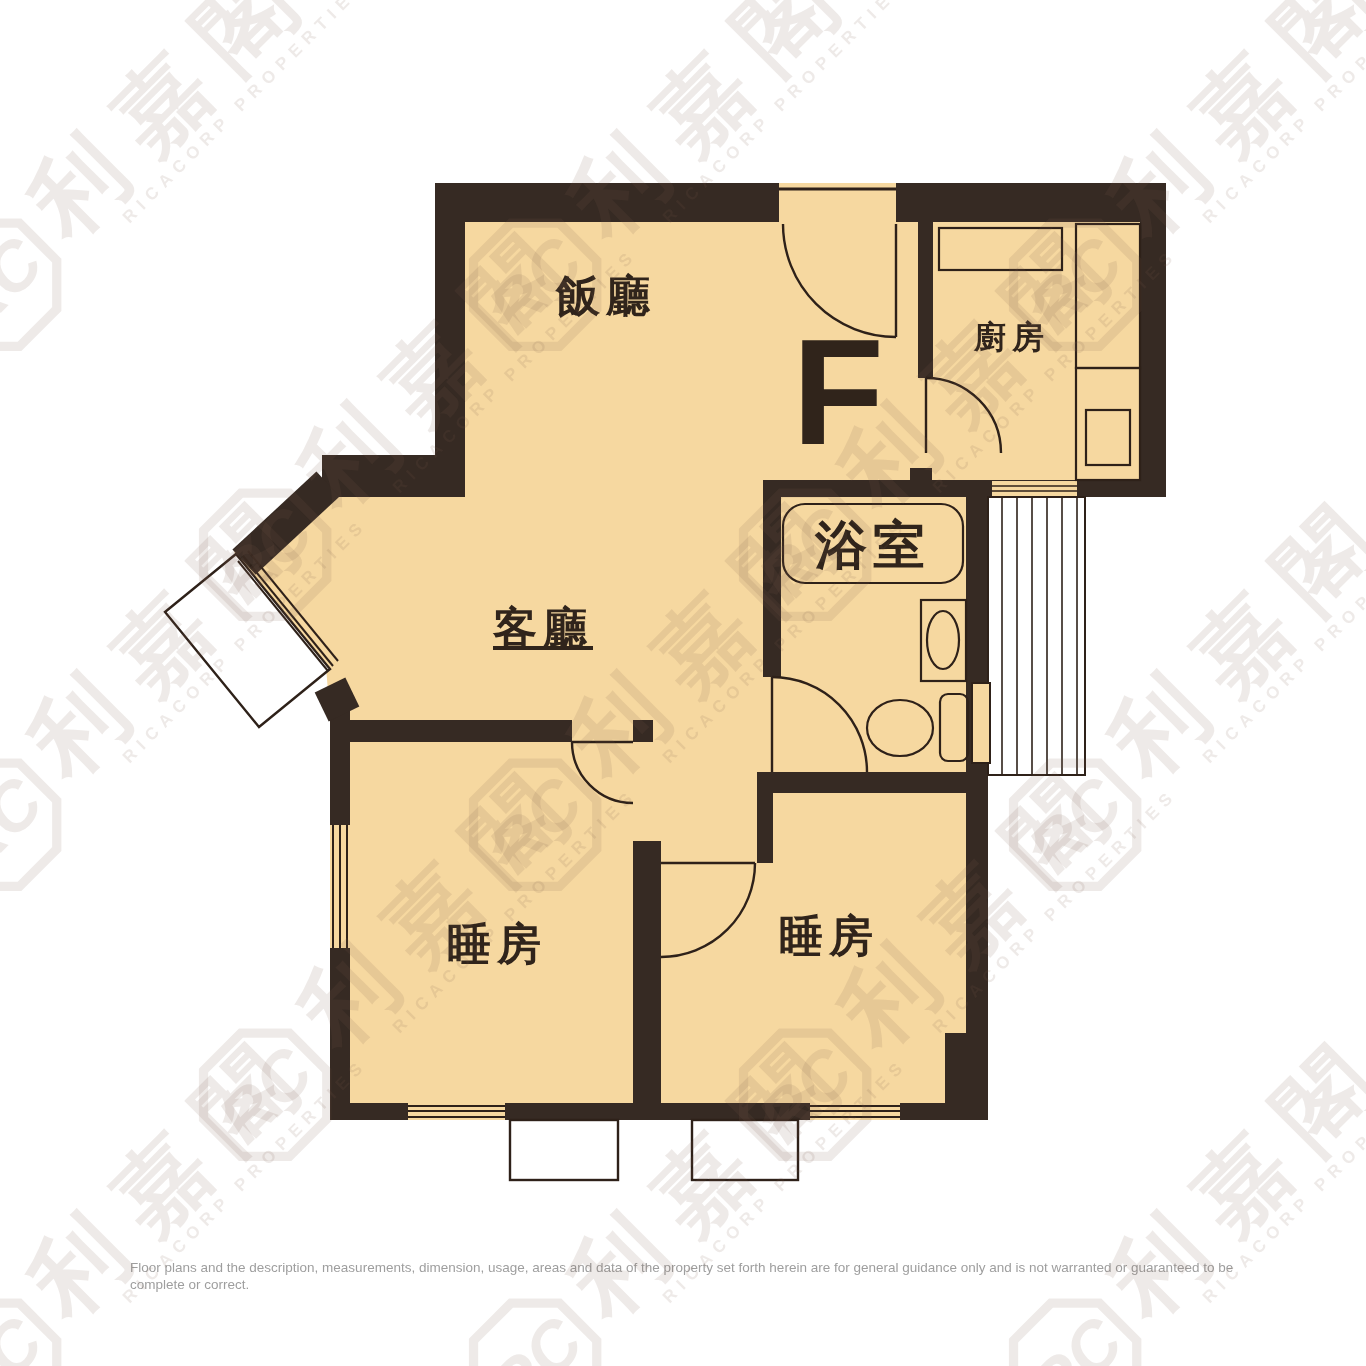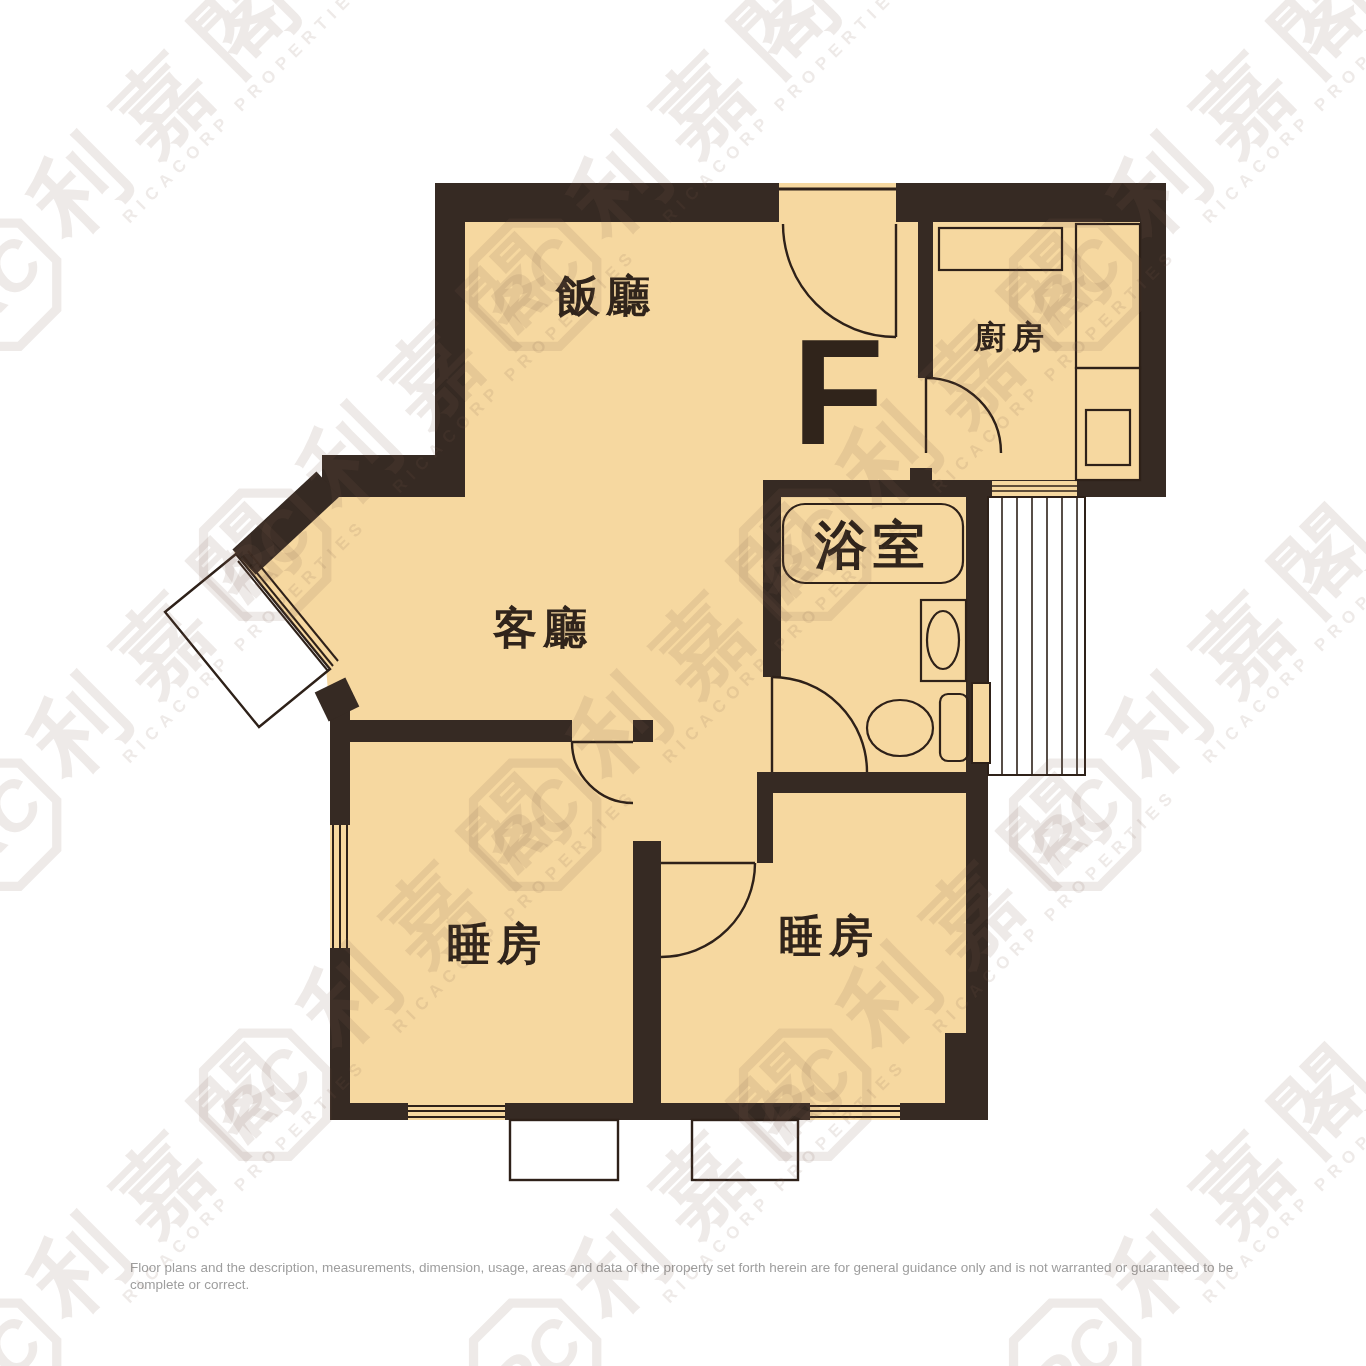--- a/index.html
+++ b/index.html
@@ -326,21 +326,21 @@
       </div>
     </div>
     </div>
 
   <div class="room-label" style="left:606px;top:296px;font-size:44px;text-align:right;">飯廳</div>
 
   <div class="room-label" style="left:1012px;top:337px;font-size:32px;">廚房</div>
 
   <div class="room-label" style="left:873px;top:545px;font-size:52px;">浴室</div>
 
-  <div class="room-label" style="left:543px;top:628px;font-size:44px;">客廳</div>
+  <div class="room-label" style="left:543px;top:628px;font-size:44px;text-decoration:underline;">客廳</div>
 
   <div class="room-label" style="left:497px;top:944px;font-size:44px;">睡房</div>
 
   <div class="room-label" style="left:829px;top:936px;font-size:44px;">睡房</div>
 
   <div class="unit-label" style="left:838px;top:392px;">F</div>
 
   <div class="disclaimer">
     <div class="zh">
     </div>

